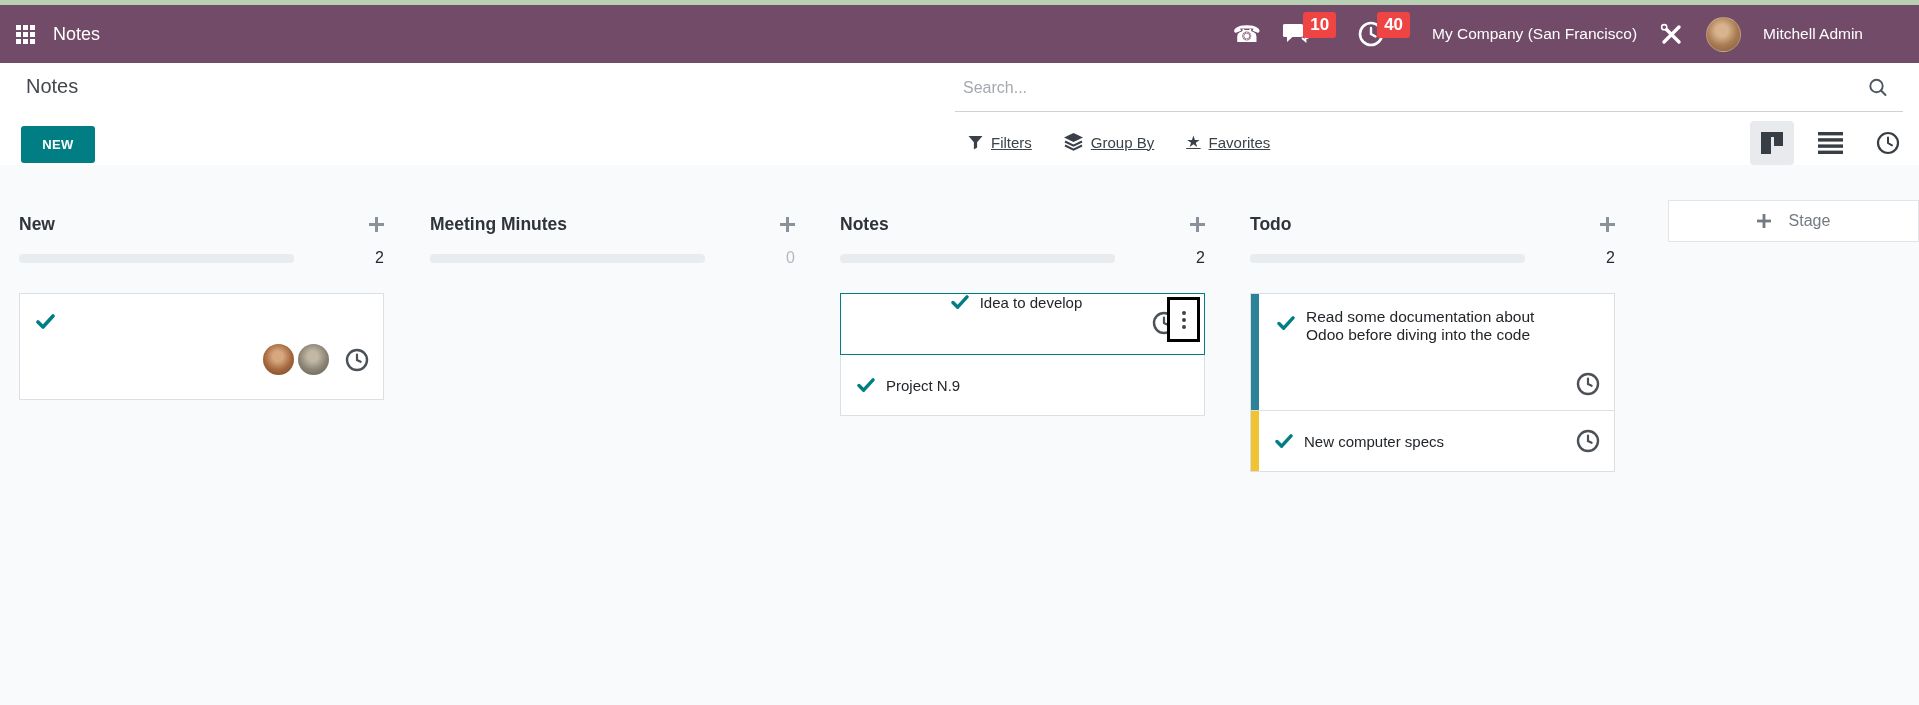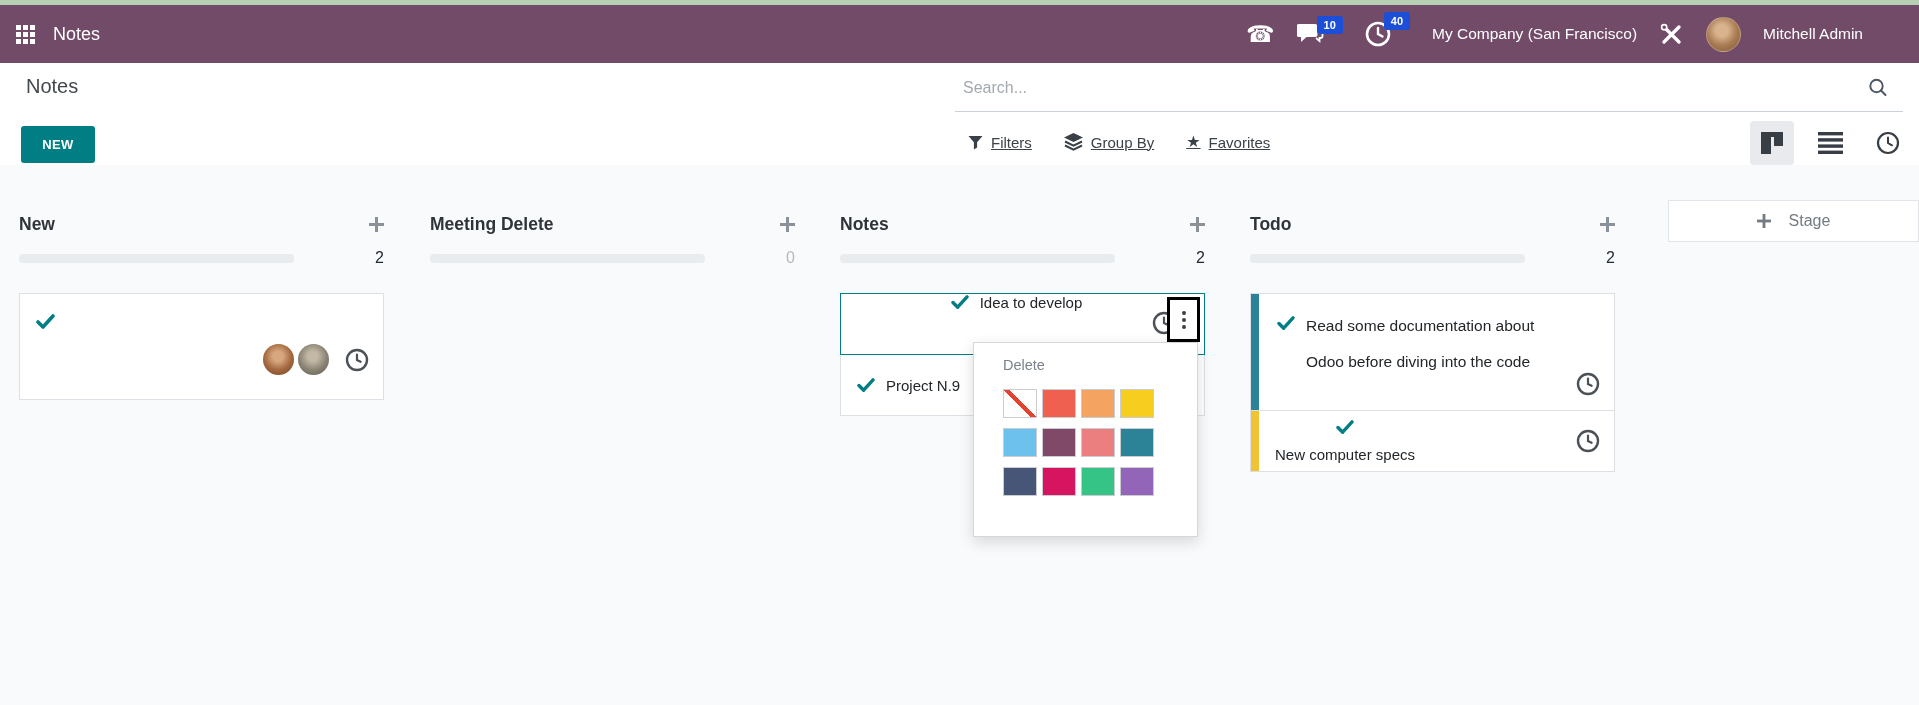--- a/index.html
+++ b/index.html
@@ -6,21 +6,21 @@
   body { font-family:"Liberation Sans", sans-serif; background:#fff; }
   .screen { position:relative; width:1919px; height:705px; overflow:hidden; background:#f9fafb; }
 
   
   .top-strip { position:absolute; left:0; top:0; width:100%; height:5px; background:#b7cfb2; }
   .topbar { position:absolute; left:0; top:5px; width:100%; height:58px; background:#714B67; display:flex; align-items:center; color:#fff; padding:0 16px; }
   .tb-left { display:flex; align-items:center; gap:18px; }
   .app-title { font-size:18px; font-weight:400; color:#fff; }
   .tb-right { margin-left:auto; display:flex; align-items:center; gap:22px; padding-right:40px; }
   .tb-icon { display:flex; align-items:center; justify-content:center; cursor:pointer; }
-  .badge { background:#1d4ed8; color:#fff; font-size:11px; font-weight:bold; padding:3px 7px; border-radius:3px; margin-left:-7px; transform:translateY(-9px); display:inline-block; }
+  .badge { background:#ef4444; color:#fff; font-size:17px; font-weight:bold; padding:3px 7px; border-radius:3px; margin-left:-7px; transform:translateY(-9px); display:inline-block; }
   .tb-text { font-size:15.5px; color:#fff; cursor:pointer; }
   .tb-avatar { width:35px; height:35px; border-radius:50%; background:radial-gradient(circle at 45% 38%, #d8b38e 22%, #a97b52 55%, #7d5a3a 100%); border:1px solid rgba(255,255,255,.25); }
   .phone-glyph { font-size:23px; line-height:1; color:#fff; }
 
   
   .control-panel { position:absolute; left:0; top:63px; width:100%; height:102px; background:#fff; }
   .breadcrumb { position:absolute; left:26px; top:12px; font-size:20px; color:#42484e; }
   .btn-new { position:absolute; left:21px; top:63px; width:74px; height:37px; background:#017e84; color:#fff; border:none; border-radius:3px; font-size:13px; font-weight:bold; letter-spacing:.4px; cursor:pointer; font-family:inherit; }
   .searchbar { position:absolute; left:955px; top:2px; width:948px; height:47px; border-bottom:1px solid #ccd1d7; display:flex; align-items:center; }
   .searchbar input { flex:1; border:none; outline:none; font-size:16px; color:#555; padding-left:8px; font-family:inherit; background:transparent; }
@@ -55,21 +55,21 @@
   .av1 { background:radial-gradient(circle at 48% 40%, #d7a87f 20%, #a4683f 55%, #6f4326 100%); }
   .av2 { background:radial-gradient(circle at 48% 40%, #c2b8a5 20%, #8b8475 55%, #5d594d 100%); }
   .clock-gap { margin-left:12px; display:flex; }
   .colorbar { position:absolute; left:0; top:0; bottom:0; width:8px; }
 
   
   .kcard.c-blank { height:107px; padding:20px 14px 14px 16px; }
   .kcard.c-note { height:133px; padding:16px 14px 14px 16px; }
   .kcard.c-slim { height:62px; display:flex; align-items:center; padding:0 28px 0 16px; }
   .kcard.c-doc { height:118px; padding:14px 14px 12px 26px; }
-  .kcard.c-doc .card-title { width:268px; line-height:36px; font-size:15.5px; }
+  .kcard.c-doc .card-title { width:268px; line-height:18px; font-size:15.5px; }
   .kcard.c-doc .doc-clock { position:absolute; right:14px; bottom:14px; }
   .kcard.c-slim .slim-clock { margin-left:auto; }
 
   
   .add-stage { position:absolute; left:1668px; top:35px; width:251px; height:42px; background:#fff; border:1px solid #e1e4e8; display:flex; align-items:center; justify-content:center; gap:18px; font-size:16px; color:#737a82; cursor:pointer; }
 
   
   .kebab-btn { position:absolute; left:1167px; top:297px; width:33px; height:45px; background:#fff; border:3px solid #000; z-index:5; display:flex; flex-direction:column; align-items:center; justify-content:center; gap:3px; cursor:pointer; }
   .kebab-btn i { width:4px; height:4px; border-radius:50%; background:#3c4248; }
 
@@ -245,21 +245,21 @@
                   <path d="M12 6.5 v5.5 l3.6 1.8" fill="none" stroke="#4b5157" stroke-width="2.2" stroke-linecap="round"></path>
                 </svg>
             </span>
           </div>
         </div>
       </div>
     </div>
 
     <div class="kcolumn" style="left:430px;">
       <div class="kcol-head">
-        <span class="kcol-title">Meeting Delete</span>
+        <span class="kcol-title">Meeting Minutes</span>
         <span>
           <svg width="15" height="15" viewBox="0 0 15 15">
               <g fill="#8a9199">
                 <rect x="6" y="0" width="3" height="15"></rect>
                 <rect x="0" y="6" width="15" height="3"></rect>
               </g>
             </svg>
         </span>
       </div>
       <div class="kcol-progress">
@@ -343,21 +343,21 @@
           </div>
           <span class="doc-clock">
             <svg width="24" height="24" viewBox="0 0 24 24">
                 <circle cx="12" cy="12" r="10" fill="none" stroke="#4b5157" stroke-width="2.4"></circle>
                 <path d="M12 6.5 v5.5 l3.6 1.8" fill="none" stroke="#4b5157" stroke-width="2.2" stroke-linecap="round"></path>
               </svg>
           </span>
         </div>
         <div class="kcard c-slim" style="padding-right:14px;">
           <span class="colorbar" style="background: rgb(240, 195, 53);"></span>
-          <div class="card-row" style="margin-left:8px;flex-direction:column;">
+          <div class="card-row" style="margin-left:8px;">
             <span>
               <svg width="18" height="15" viewBox="0 0 19 16">
                   <path d="M2 8 L7 13 L17 2" fill="none" stroke="#017e84" stroke-width="3.6" stroke-linecap="round" stroke-linejoin="round"></path>
                 </svg>
             </span>
             <span class="card-title">New computer specs</span>
           </div>
           <span class="slim-clock">
             <svg width="24" height="24" viewBox="0 0 24 24">
                 <circle cx="12" cy="12" r="10" fill="none" stroke="#4b5157" stroke-width="2.4"></circle>
@@ -380,31 +380,14 @@
       <span>Stage</span>
     </div>
   </div>
 
   <div class="kebab-btn">
     <i></i>
       <i></i>
       <i></i>
   </div>
 
-  <div class="dropdown">
-    <span class="dd-delete">Delete</span>
-    <div class="palette">
-        <div class="swatch none"></div>
-        <div class="swatch" style="background: rgb(240, 96, 80);"></div>
-        <div class="swatch" style="background: rgb(244, 164, 96);"></div>
-        <div class="swatch" style="background: rgb(247, 205, 31);"></div>
-        <div class="swatch" style="background: rgb(108, 193, 237);"></div>
-        <div class="swatch" style="background: rgb(129, 73, 104);"></div>
-        <div class="swatch" style="background: rgb(235, 126, 127);"></div>
-        <div class="swatch" style="background: rgb(44, 131, 151);"></div>
-        <div class="swatch" style="background: rgb(71, 85, 119);"></div>
-        <div class="swatch" style="background: rgb(214, 20, 95);"></div>
-        <div class="swatch" style="background: rgb(53, 196, 133);"></div>
-        <div class="swatch" style="background: rgb(147, 101, 184);"></div>
-      </div>
-  </div>
 
 </div>
 
 </body></html>

